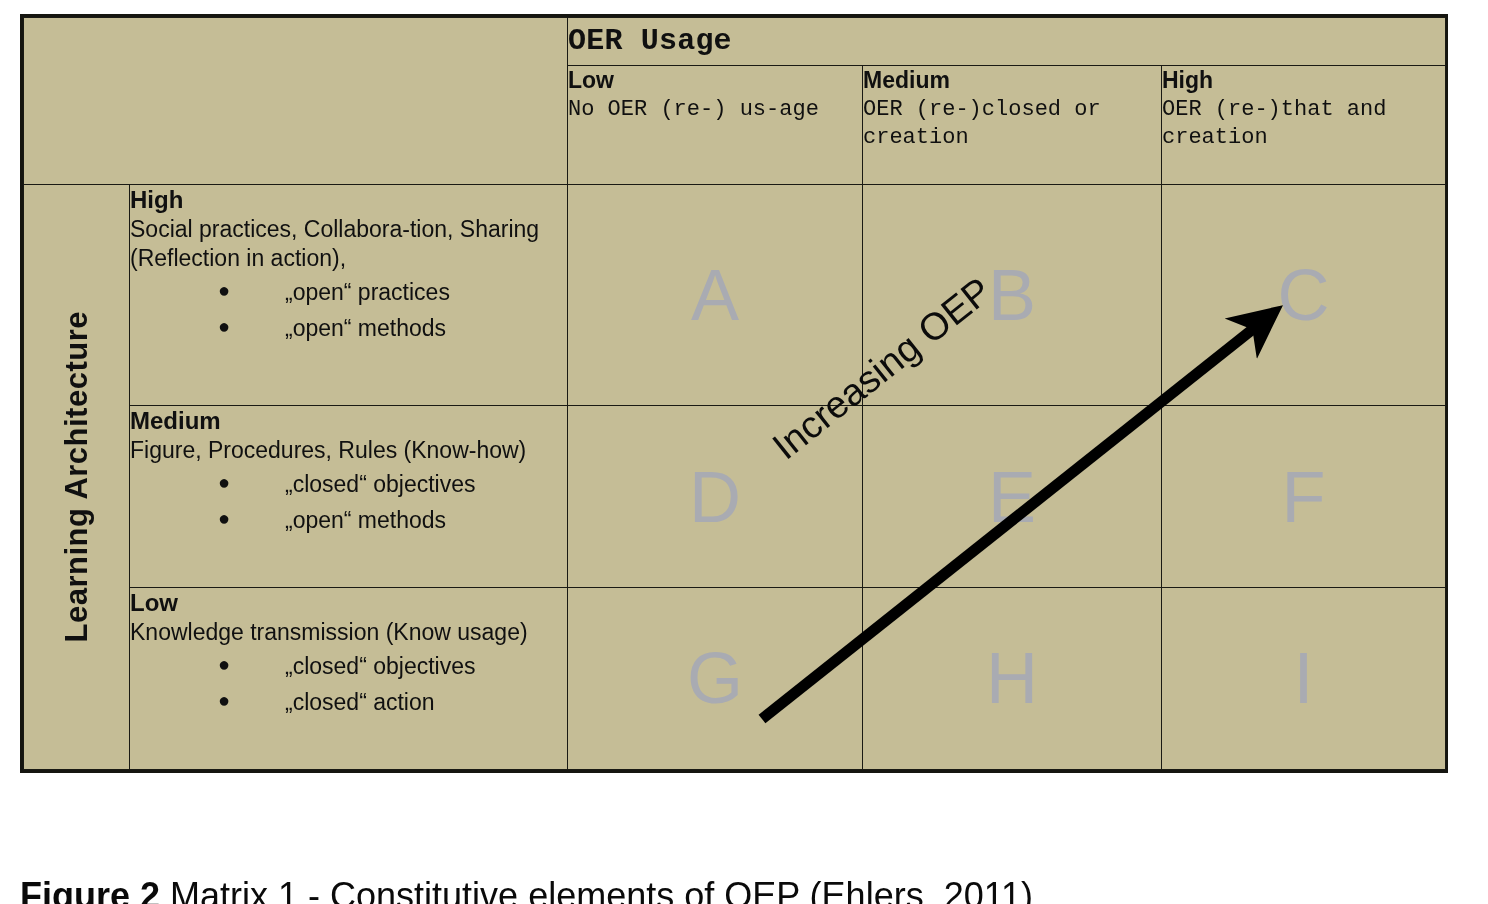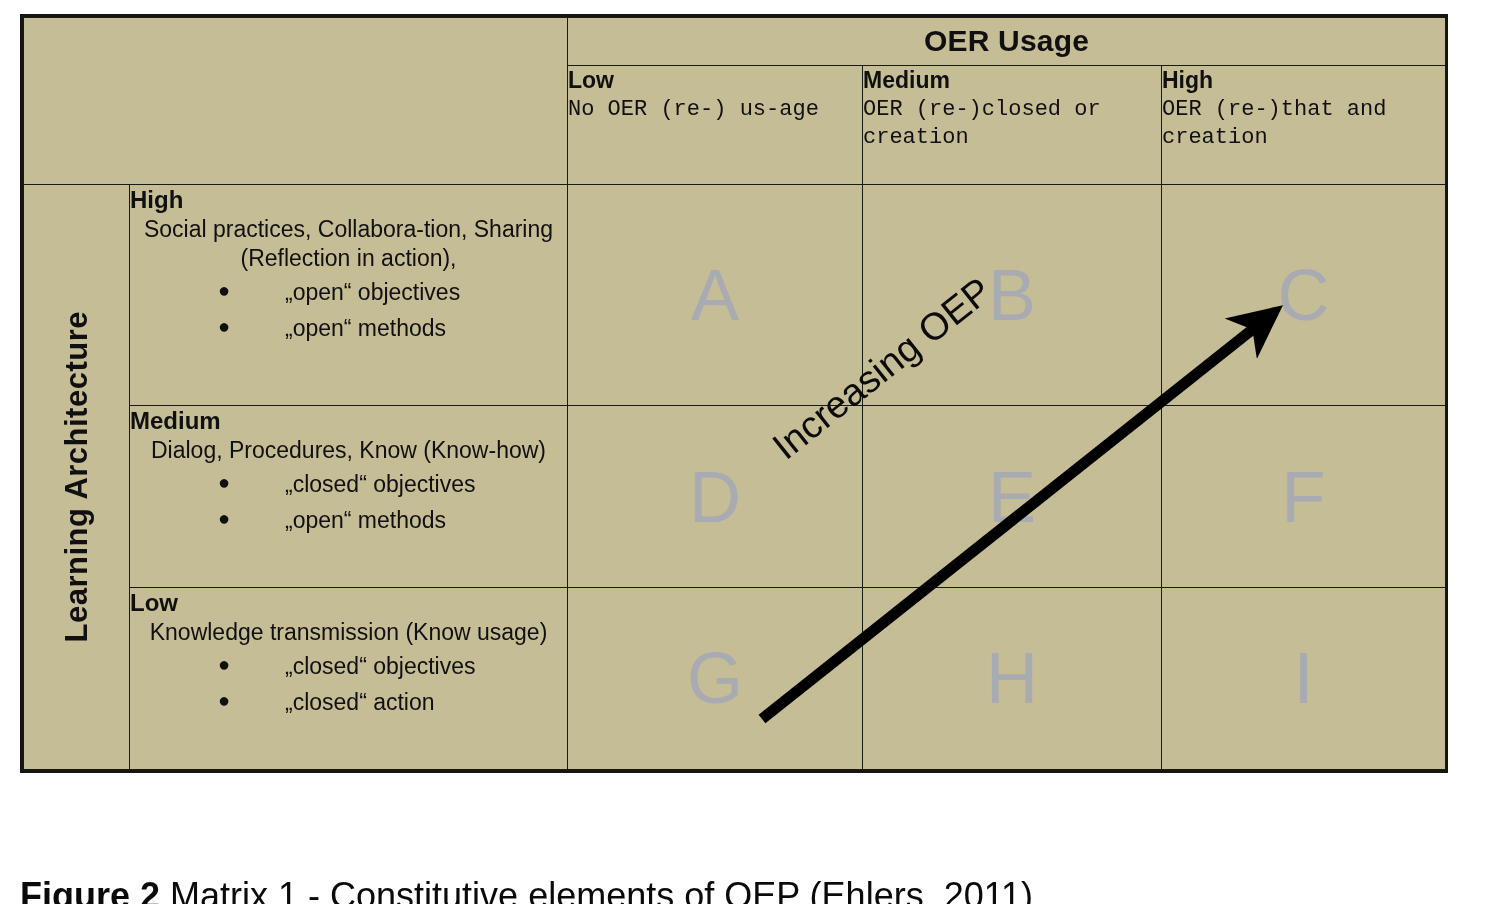--- a/index.html
+++ b/index.html
@@ -42,26 +42,27 @@
   .tbl td {
     border: 1px solid #1a1a14;
     background: #c5bd96;
     vertical-align: top;
     padding: 0;
     color: #101010;
   }
 
   
   .hdr-title {
-    text-align: center;
+    text-align: left;
     font-weight: bold;
     font-size: 30px;
     vertical-align: middle !important;
     letter-spacing: 0.2px;
     padding-bottom: 3px;
+    font-family: Liberation Mono, monospace;
   }
   .hdr-cell {
     padding: 5px 8px 6px 10px;
     font-size: 22px;
     line-height: 1.28;
   }
   .hdr-cell .lbl {
     font-weight: bold;
     display: block;
     font-size: 23px;
@@ -99,21 +100,20 @@
     font-size: 23px;
     line-height: 1.26;
   }
   .rowdesc .lbl {
     display: block;
     font-weight: bold;
     font-size: 24px;
   }
   .rowdesc .desc {
     display: block;
-    text-align: center;
   }
   .rowdesc ul {
     margin: 2px 0 0 0;
     padding: 0;
     list-style: none;
   }
   .rowdesc li {
     position: relative;
     padding-left: 155px;
     line-height: 1.56;
@@ -215,21 +215,21 @@
         <tr>
           <td class="vaxis" rowspan="3">
             <span class="vtxt">Learning Architecture</span>
           </td>
           <td class="rowdesc">
             <span class="lbl">High</span>
             <span class="desc">Social practices, Collabora-tion, Sharing (Reflection in action),</span>
             <ul>
               <li>
                 <span class="bullet">●</span>
-                <span>„open“ objectives</span>
+                <span>„open“ practices</span>
               </li>
               <li>
                 <span class="bullet">●</span>
                 <span>„open“ methods</span>
               </li>
             </ul>
           </td>
           <td class="cell">
             <span class="glyph">A</span>
           </td>
@@ -237,21 +237,21 @@
             <span class="glyph">B</span>
           </td>
           <td class="cell">
             <span class="glyph">C</span>
           </td>
         </tr>
 
         <tr>
           <td class="rowdesc">
             <span class="lbl">Medium</span>
-            <span class="desc">Dialog, Procedures, Know (Know-how)</span>
+            <span class="desc">Figure, Procedures, Rules (Know-how)</span>
             <ul>
               <li>
                 <span class="bullet">●</span>
                 <span>„closed“ objectives</span>
               </li>
               <li>
                 <span class="bullet">●</span>
                 <span>„open“ methods</span>
               </li>
             </ul>

